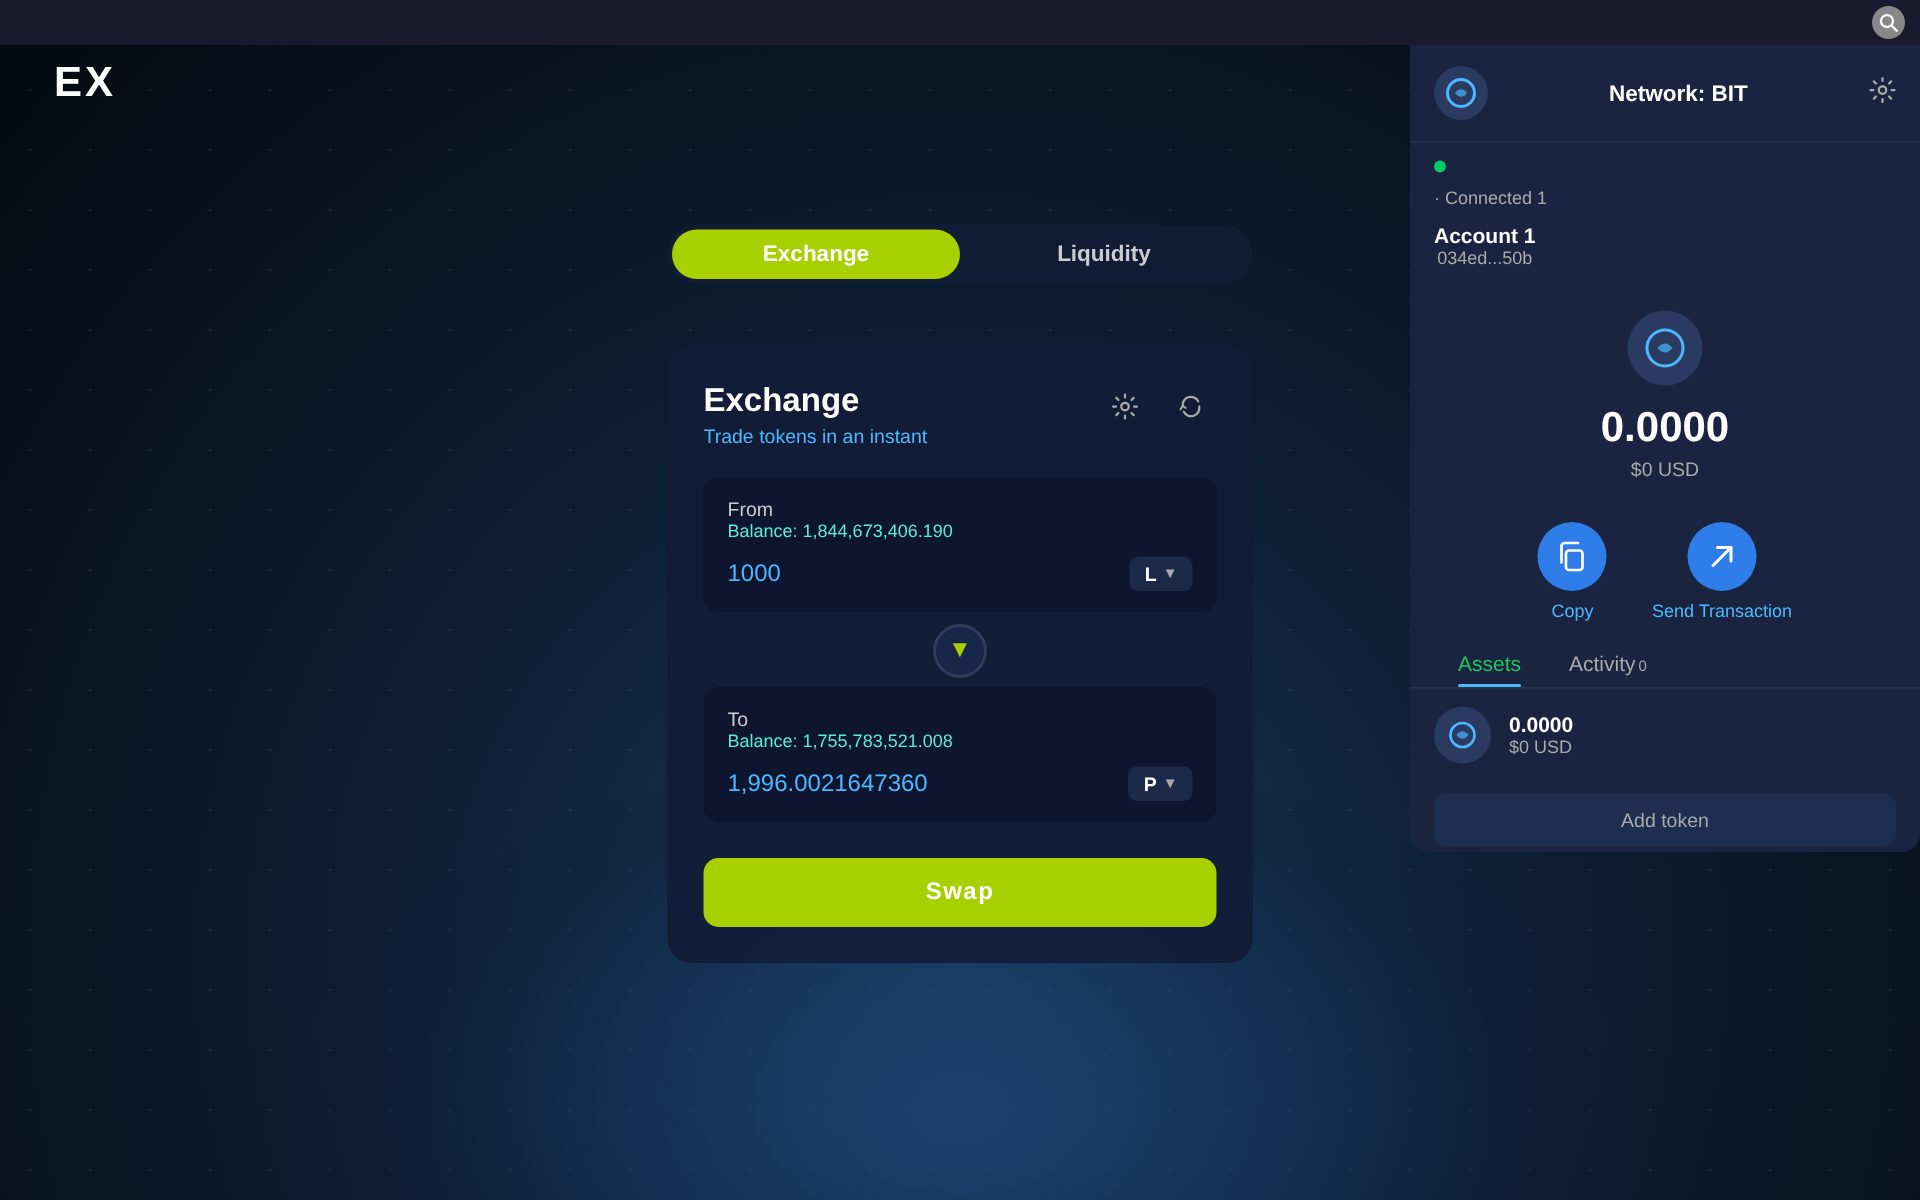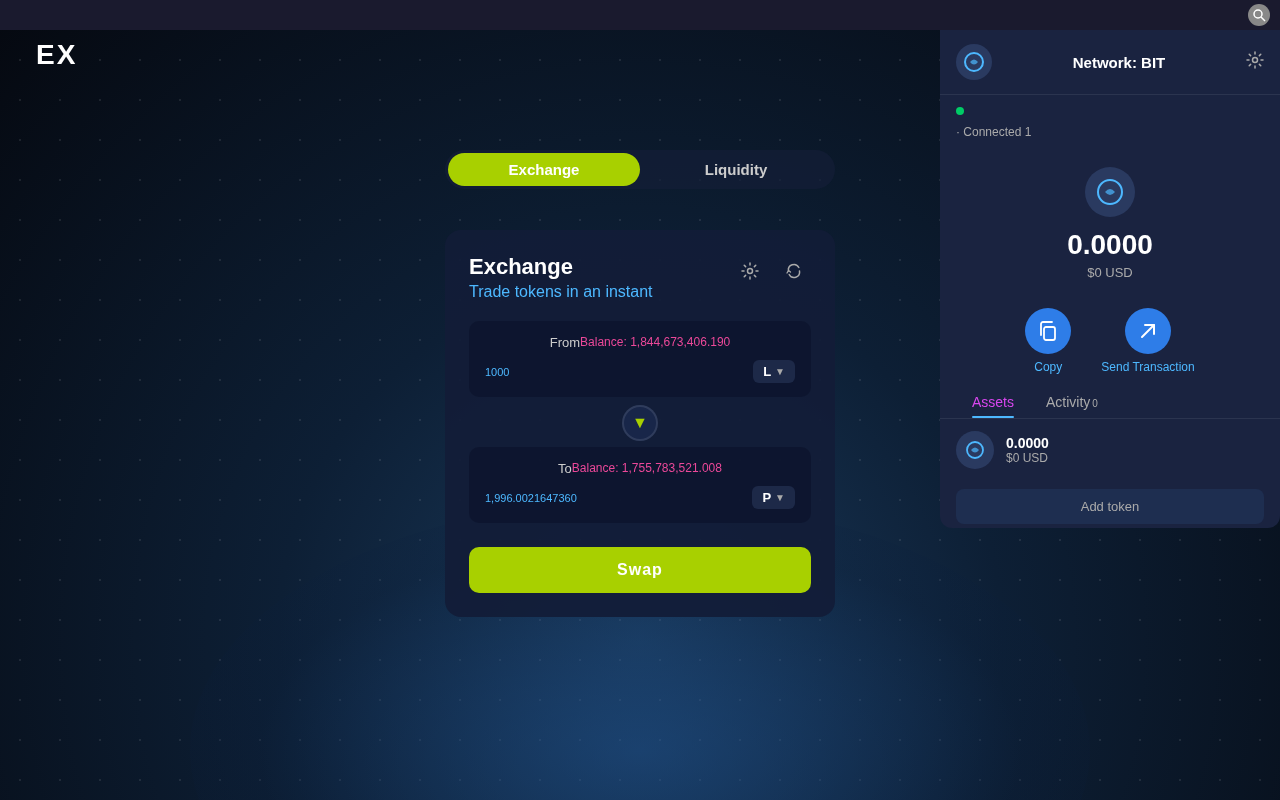--- a/index.html
+++ b/index.html
@@ -155,21 +155,21 @@
       align-items: flex-start;
       margin-bottom: 20px;
     }
     .exchange-title {
       font-size: 22px;
       font-weight: 700;
       color: #fff;
     }
     .exchange-subtitle {
       color: #4db8ff;
-      font-size: 16px;
+      font-size: 13px;
       margin-top: 3px;
     }
     .exchange-icons {
       display: flex;
       gap: 10px;
       align-items: center;
     }
     .icon-btn {
       width: 34px;
       height: 34px;
@@ -183,39 +183,40 @@
 
     
     .field-section {
       background: rgba(12, 20, 45, 0.8);
       border-radius: 10px;
       padding: 14px 16px;
       margin-bottom: 8px;
     }
     .field-row-top {
       display: flex;
-      justify-content: center;
+      justify-content: flex-start;
       margin-bottom: 10px;
+      flex-direction: column;
     }
     .field-label {
       color: #ccc;
       font-size: 13px;
     }
     .field-balance {
-      color: #ec4899;
+      color: #5eead4;
       font-size: 12px;
     }
     .field-row-bottom {
       display: flex;
       align-items: center;
       justify-content: space-between;
     }
     .field-value {
       color: #4db8ff;
-      font-size: 11px;
+      font-size: 16px;
       background: transparent;
       border: none;
       outline: none;
       width: 260px;
     }
     .field-token {
       display: flex;
       align-items: center;
       gap: 4px;
       background: rgba(40,55,90,0.6);
@@ -397,21 +398,21 @@
       border-bottom: 1px solid rgba(255,255,255,0.08);
       padding: 0 16px;
     }
     .wallet-tab {
       padding: 8px 16px;
       cursor: pointer;
       font-size: 14px;
       position: relative;
     }
     .wallet-tab.active {
-      color: #d946ef;
+      color: #22c55e;
     }
     .wallet-tab.active::after {
       content: '';
       position: absolute;
       bottom: 0;
       left: 16px;
       right: 16px;
       height: 2px;
       background: #4db8ff;
       border-radius: 1px;
@@ -575,20 +576,24 @@
         <circle cx="9" cy="9" r="2.5" stroke="#aaa" stroke-width="1.5"></circle>
         <path d="M9 1v2M9 15v2M1 9h2M15 9h2M3.22 3.22l1.41 1.41M13.36 13.36l1.41 1.41M3.22 14.78l1.41-1.41M13.36 4.64l1.41-1.41" stroke="#aaa" stroke-width="1.5" stroke-linecap="round"></path>
       </svg>
     </span>
   </div>
 
   
   <div class="wallet-account">
     <div class="connected-dot"></div>
     <span class="connected-text">· Connected 1</span>
+    <div class="account-info">
+      <div class="account-name">Account 1</div>
+      <div class="account-address">034ed...50b</div>
+    </div>
   </div>
 
   
   <div class="wallet-balance-section">
     <div class="wallet-main-icon">
       <svg width="28" height="28" viewBox="0 0 28 28" fill="none">
         <circle cx="14" cy="14" r="12" stroke="#4db8ff" stroke-width="2"></circle>
         <path d="M9 14 Q14 8 19 14 Q14 20 9 14Z" fill="#4db8ff" opacity="0.7"></path>
       </svg>
     </div>

